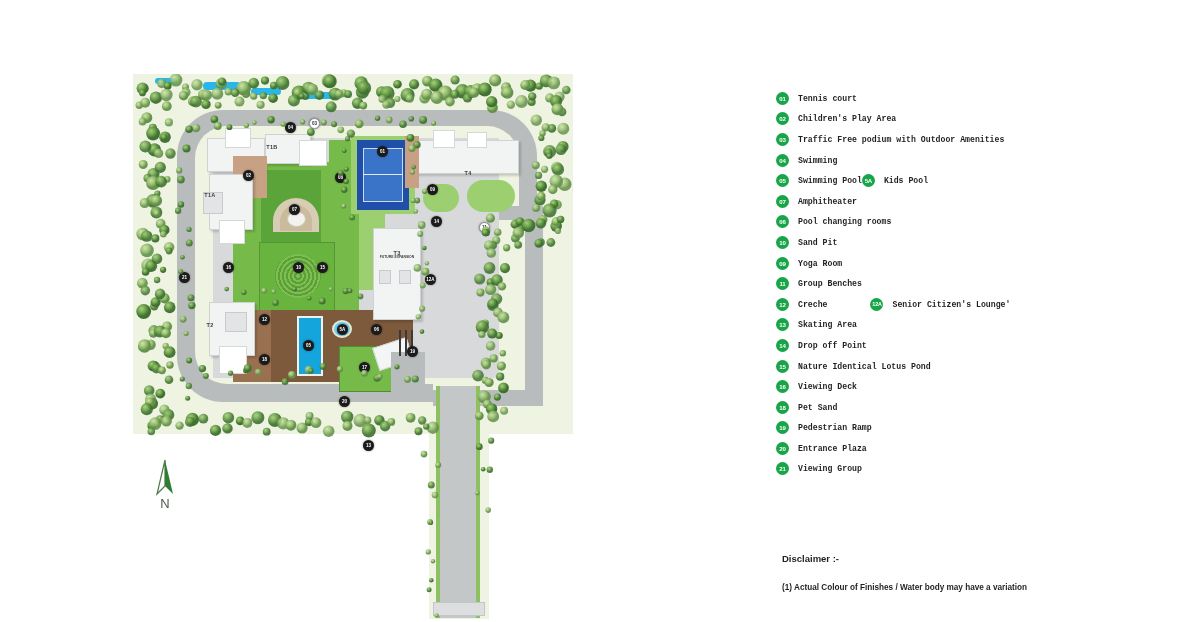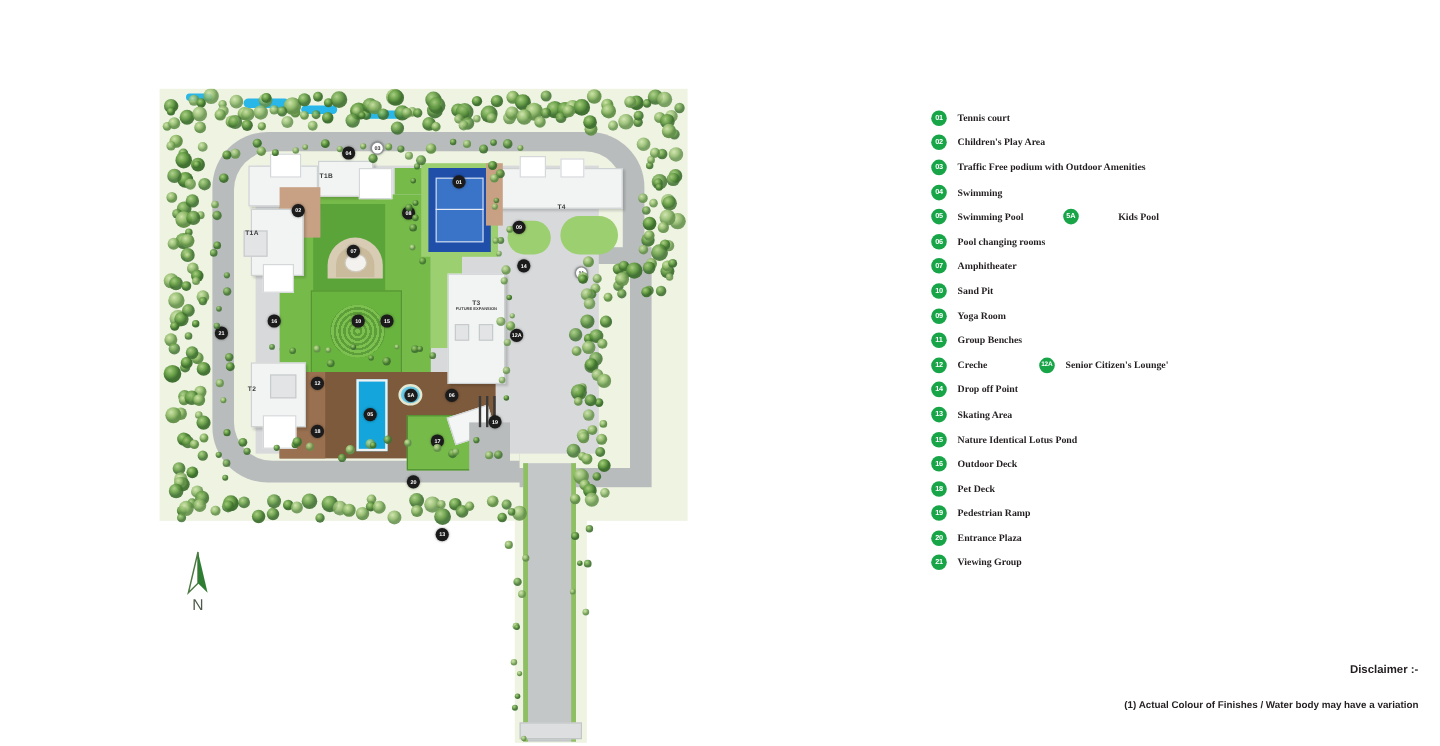--- a/index.html
+++ b/index.html
@@ -148,27 +148,27 @@
     font-family: "Liberation Sans", sans-serif;
     letter-spacing: -.2px;
   }
   .badge.wide { font-size: 5.4px; }
   .ltext {
     margin-left: 9px;
     font-size: 8.2px;
     font-weight: bold;
     color: #231f20;
     white-space: nowrap;
-    font-family: Liberation Serif, serif;
+    font-family: Liberation Mono, monospace;
   }
   .lsecond { display: flex; align-items: center; margin-left: 0; }
   .lsecond .badge { margin-left: 0; }
 
   
-  #disclaimer { position: absolute; left: 782px; top: 553px; width: 400px; text-align: right; }
+  #disclaimer { position: absolute; left: 782px; top: 553px; width: 400px; }
   #disclaimer .d-title {
     font-size: 9.5px; font-weight: bold; color: #231f20;
     font-family: "Liberation Sans", sans-serif;
   }
   #disclaimer .d-body {
     margin-top: 19px;
     font-size: 8.2px; font-weight: bold; color: #231f20;
     font-family: "Liberation Sans", sans-serif;
   }
 </style>
@@ -752,32 +752,32 @@
         <div class="badge">03</div>
         <div class="ltext">Traffic Free podium with Outdoor Amenities</div>
       </div>
       <div class="lrow">
         <div class="badge">04</div>
         <div class="ltext">Swimming</div>
       </div>
       <div class="lrow">
         <div class="badge">05</div>
         <div class="ltext">Swimming Pool</div>
-        <div class="lsecond" style="margin-left: 33px; gap: 24px;">
+        <div class="lsecond" style="">
           <div class="badge">5A</div>
           <div class="ltext">Kids Pool</div>
         </div>
       </div>
       <div class="lrow">
+        <div class="badge">07</div>
+        <div class="ltext">Amphitheater</div>
+      </div>
+      <div class="lrow">
         <div class="badge">06</div>
         <div class="ltext">Pool changing rooms</div>
-      </div>
-      <div class="lrow">
-        <div class="badge">07</div>
-        <div class="ltext">Amphitheater</div>
       </div>
       <div class="lrow">
         <div class="badge">10</div>
         <div class="ltext">Sand Pit</div>
       </div>
       <div class="lrow">
         <div class="badge">09</div>
         <div class="ltext">Yoga Room</div>
       </div>
       <div class="lrow">
@@ -786,38 +786,38 @@
       </div>
       <div class="lrow">
         <div class="badge">12</div>
         <div class="ltext">Creche</div>
         <div class="lsecond" style="margin-left: 43px;">
           <div class="badge wide">12A</div>
           <div class="ltext">Senior Citizen's Lounge'</div>
         </div>
       </div>
       <div class="lrow">
+        <div class="badge">13</div>
+        <div class="ltext">Skating Area</div>
+      </div>
+      <div class="lrow">
         <div class="badge">14</div>
         <div class="ltext">Drop off Point</div>
       </div>
       <div class="lrow">
-        <div class="badge">13</div>
-        <div class="ltext">Skating Area</div>
-      </div>
-      <div class="lrow">
         <div class="badge">15</div>
         <div class="ltext">Nature Identical Lotus Pond</div>
       </div>
       <div class="lrow">
         <div class="badge">16</div>
-        <div class="ltext">Outdoor Deck</div>
+        <div class="ltext">Viewing Deck</div>
       </div>
       <div class="lrow">
         <div class="badge">18</div>
-        <div class="ltext">Pet Deck</div>
+        <div class="ltext">Pet Sand</div>
       </div>
       <div class="lrow">
         <div class="badge">19</div>
         <div class="ltext">Pedestrian Ramp</div>
       </div>
       <div class="lrow">
         <div class="badge">20</div>
         <div class="ltext">Entrance Plaza</div>
       </div>
       <div class="lrow">

